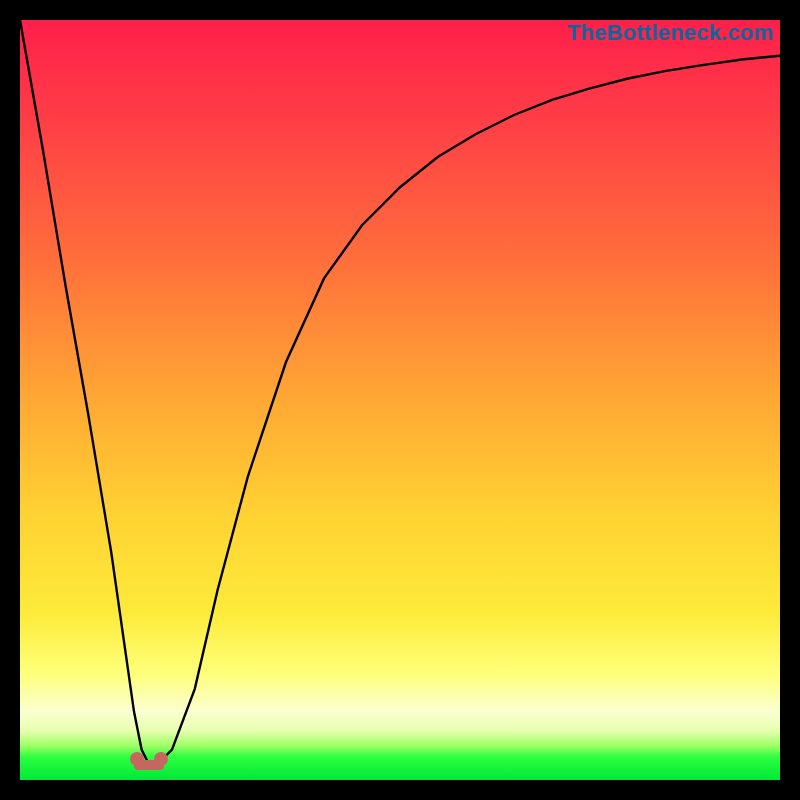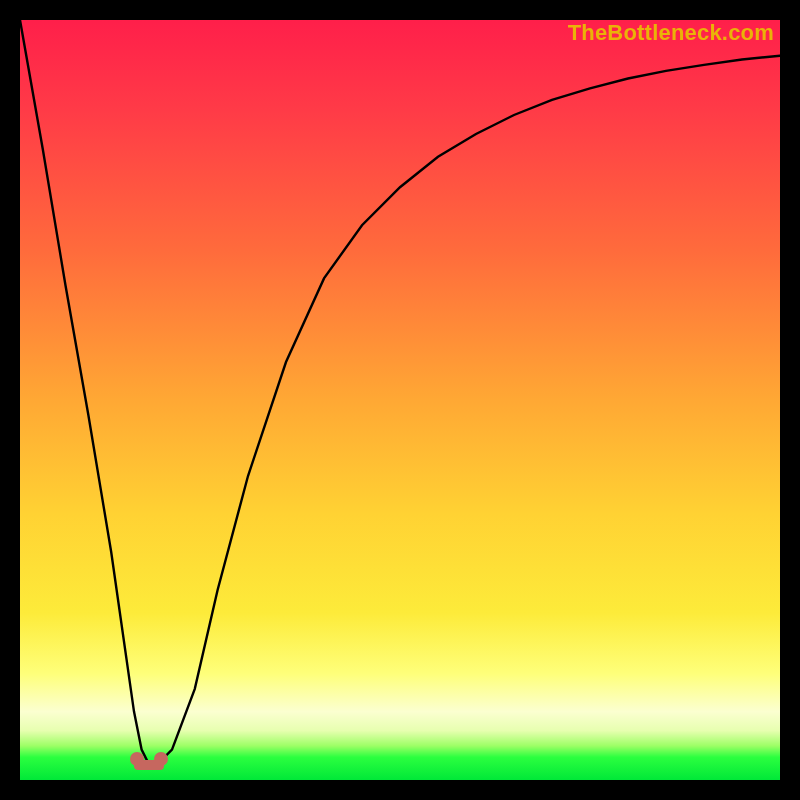--- a/index.html
+++ b/index.html
@@ -43,21 +43,21 @@
       #2bff3f 97%,
       #00e838 100%
     );
   }
   .watermark {
     position: absolute;
     right: 6px;
     top: 0px;
     font-size: 22px;
     font-weight: 600;
-    color: #eab308;
+    color: #0369a1;
     letter-spacing: 0.2px;
     user-select: none;
   }
   svg.curve {
     position: absolute;
     inset: 0;
     width: 760px;
     height: 760px;
   }
   .dip-marker {

